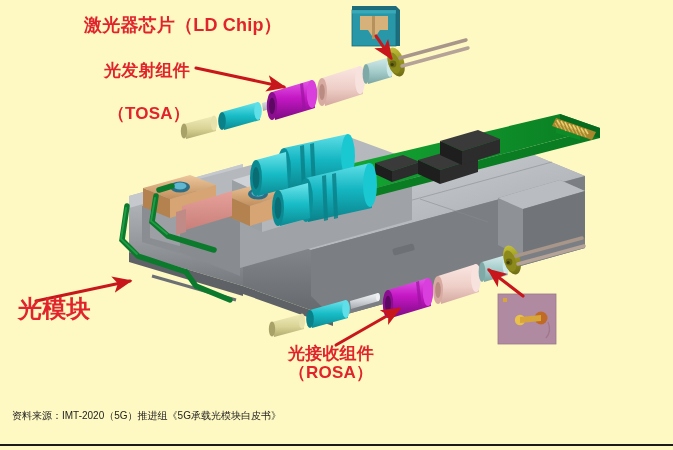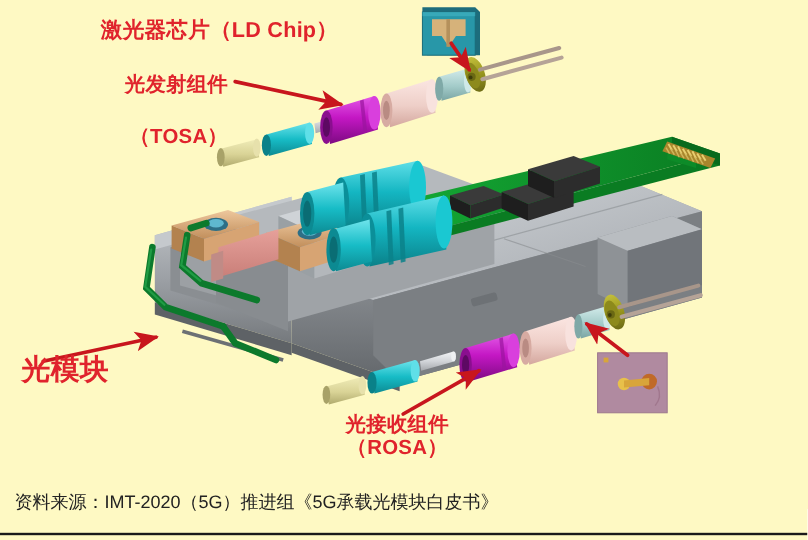--- a/index.html
+++ b/index.html
@@ -38,21 +38,21 @@
   #label-tosa .l2  { display: block; margin-top: 24px; }
   #label-optmodule { left: 18px;  top: 296px; font-size: 24px; }
   #label-rosa      { left: 288px; top: 344px; font-size: 17px; text-align: center; }
   #label-rosa .l2  { display: block; }
   #label-pd-chip   { left: 424px; top: 357px; font-size: 17px; }
 
   #source-note {
     position: absolute;
     left: 12px;
     top: 409px;
-    font-size: 15px;
+    font-size: 10px;
     color: #222222;
     font-family: "Liberation Sans", "DejaVu Sans", sans-serif;
     white-space: nowrap;
   }
   #bottom-rule {
     position: absolute;
     left: 0;
     top: 444px;
     width: 673px;
     height: 2px;

